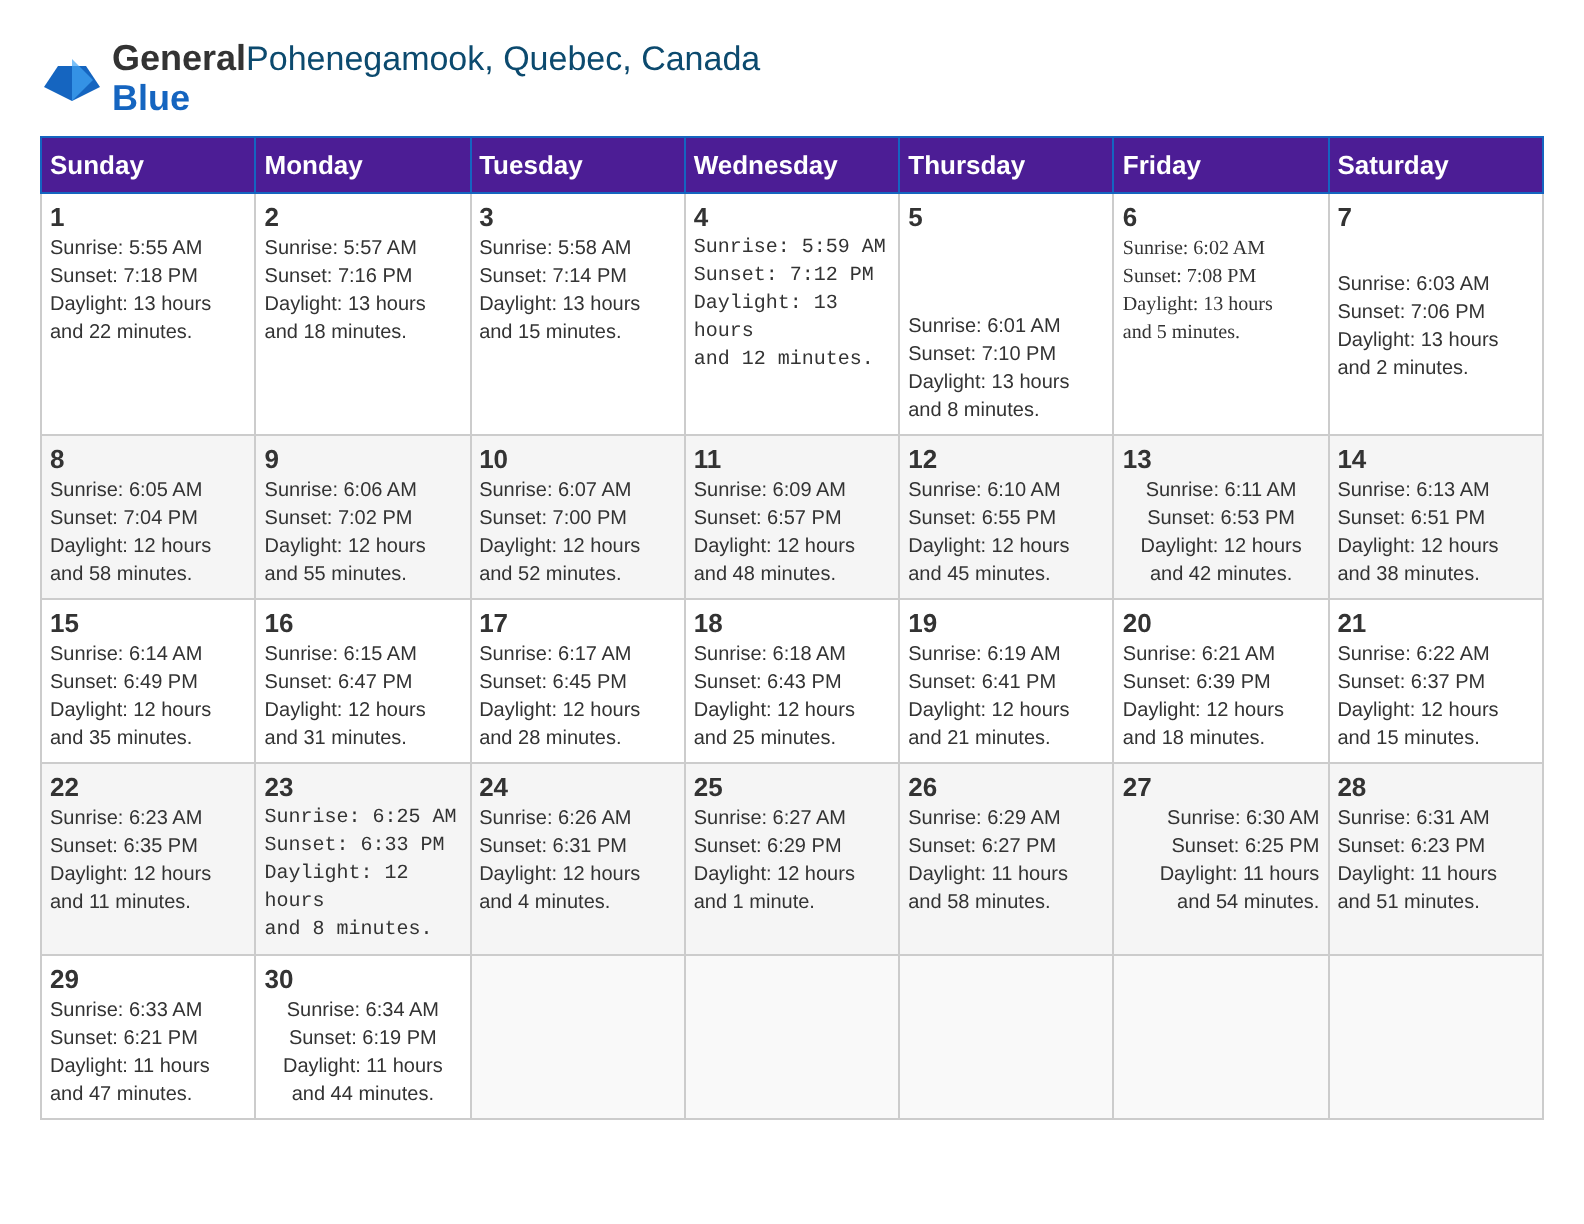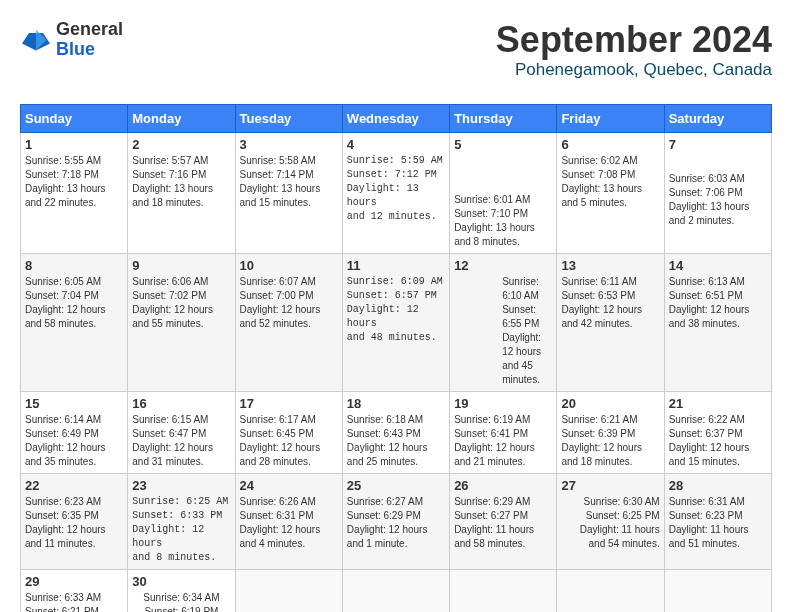--- a/index.html
+++ b/index.html
@@ -5,23 +5,22 @@
     * { box-sizing: border-box; margin: 0; padding: 0; }
     body {
       font-family: Arial, sans-serif;
       background: #fff;
       width: 792px;
       min-height: 612px;
       padding: 20px;
     }
     .header-section {
       display: flex;
-      justify-content: space-between;
       align-items: flex-start;
-      margin-bottom: 24px;
+      margin-bottom: 8px;
     }
     .logo {
       display: flex;
       align-items: center;
       gap: 4px;
     }
     .logo-text {
       font-size: 18px;
       font-weight: bold;
       line-height: 1.1;
@@ -44,21 +43,21 @@
     .calendar-subtitle {
       font-size: 17px;
       color: #0c4a6e;
     }
     table {
       width: 100%;
       border-collapse: collapse;
       font-size: 11px;
     }
     thead tr th {
-      background: #3b82f6;
+      background: #4c1d95;
       color: #fff;
       padding: 6px 4px;
       text-align: left;
       font-size: 13px;
       font-weight: bold;
       border: 1px solid #1565C0;
     }
     tbody tr td {
       border: 1px solid #ccc;
       vertical-align: top;
@@ -97,21 +96,20 @@
     <svg class="logo-icon" viewBox="0 0 36 32" xmlns="http://www.w3.org/2000/svg">
       <polygon points="10,8 26,8 34,20 18,28 2,20" fill="#1565C0"></polygon>
       <polygon points="18,4 30,16 18,28" fill="#42A5F5" opacity="0.7"></polygon>
     </svg>
     <div class="logo-text">
       <span class="logo-general">General</span><br>
       <span class="logo-blue">Blue</span>
     </div>
   </div>
   <div class="title-block">
-    <div class="calendar-title">September 2024</div>
     <div class="calendar-subtitle">Pohenegamook, Quebec, Canada</div>
   </div>
 </div>
 
 <table>
   <thead>
     <tr>
     <th>Sunday</th>
         <th>Monday</th>
         <th>Tuesday</th>
@@ -153,21 +151,21 @@
         </td>
         <td>
           <span class="day-num">5</span>
           <div class="day-info" style="white-space: pre-line; margin-top: 41px;">Sunrise: 6:01 AM
 Sunset: 7:10 PM
 Daylight: 13 hours
 and 8 minutes.</div>
         </td>
         <td>
           <span class="day-num">6</span>
-          <div class="day-info" style="white-space: pre-line;">Sunrise: 6:02 AM
+          <div class="day-info" style="white-space: pre-line; font-family: Liberation Serif, serif;">Sunrise: 6:02 AM
 Sunset: 7:08 PM
 Daylight: 13 hours
 and 5 minutes.</div>
         </td>
         <td>
           <span class="day-num">7</span>
           <div class="day-info" style="white-space: pre-line; margin-top: 20px;">Sunrise: 6:03 AM
 Sunset: 7:06 PM
 Daylight: 13 hours
 and 2 minutes.</div>
@@ -190,35 +188,35 @@
         </td>
         <td>
           <span class="day-num">10</span>
           <div class="day-info" style="white-space: pre-line;">Sunrise: 6:07 AM
 Sunset: 7:00 PM
 Daylight: 12 hours
 and 52 minutes.</div>
         </td>
         <td>
           <span class="day-num">11</span>
-          <div class="day-info" style="white-space: pre-line; font-family: Liberation Mono, monospace;">Sunrise: 6:09 AM
+          <div class="day-info" style="white-space: pre-line;">Sunrise: 6:09 AM
 Sunset: 6:57 PM
 Daylight: 12 hours
 and 48 minutes.</div>
         </td>
         <td>
           <span class="day-num">12</span>
-          <div class="day-info" style="white-space: pre-line; margin-left: 48px;">Sunrise: 6:10 AM
+          <div class="day-info" style="white-space: pre-line;">Sunrise: 6:10 AM
 Sunset: 6:55 PM
 Daylight: 12 hours
 and 45 minutes.</div>
         </td>
         <td>
           <span class="day-num">13</span>
-          <div class="day-info" style="white-space: pre-line;">Sunrise: 6:11 AM
+          <div class="day-info" style="white-space: pre-line; text-align: center;">Sunrise: 6:11 AM
 Sunset: 6:53 PM
 Daylight: 12 hours
 and 42 minutes.</div>
         </td>
         <td>
           <span class="day-num">14</span>
           <div class="day-info" style="white-space: pre-line;">Sunrise: 6:13 AM
 Sunset: 6:51 PM
 Daylight: 12 hours
 and 38 minutes.</div>

